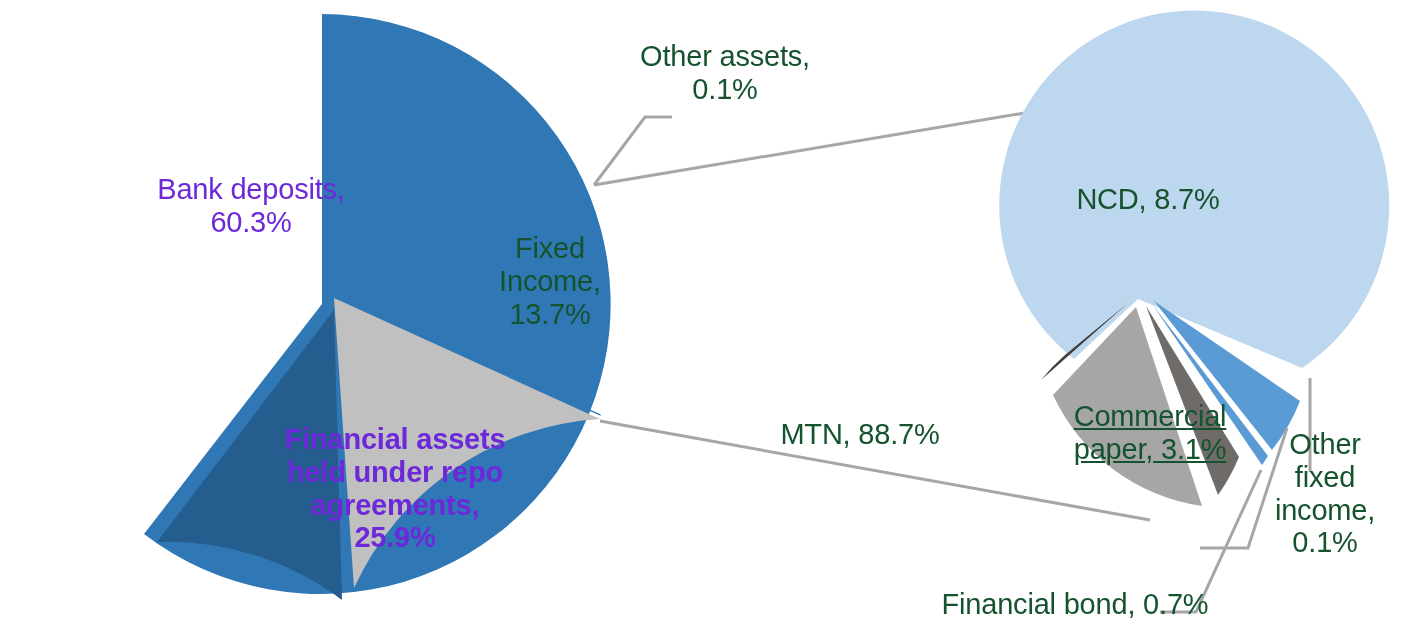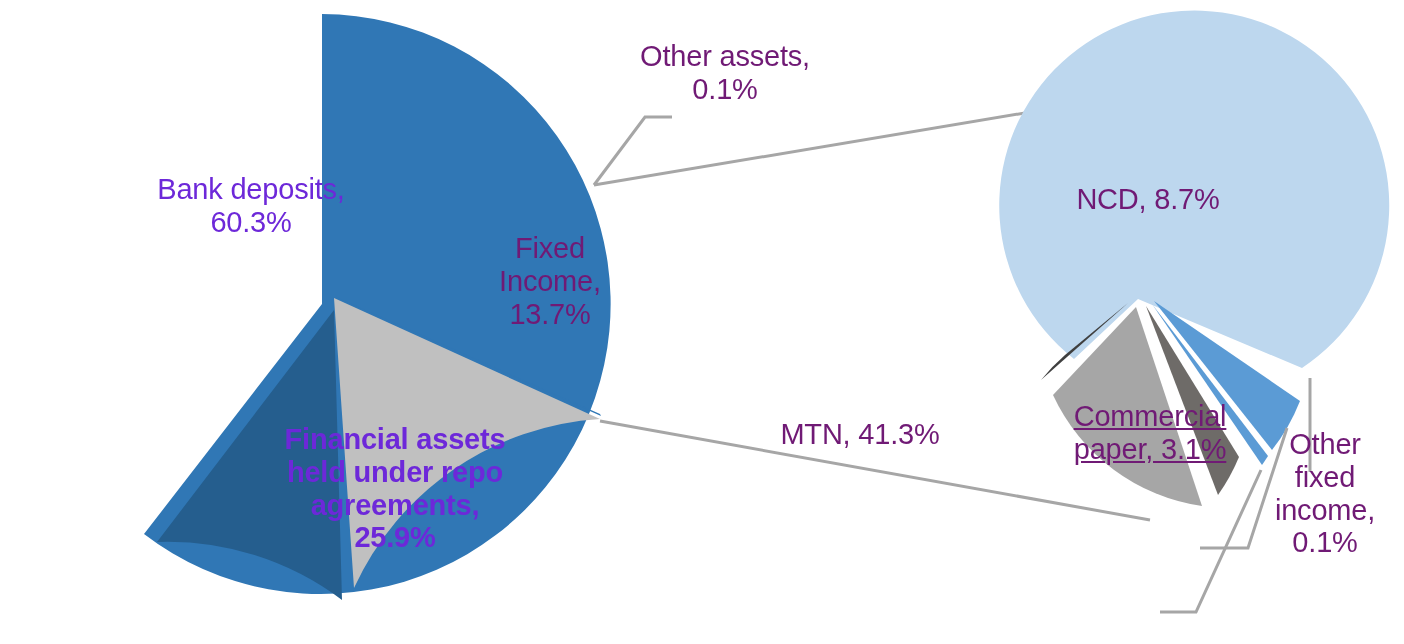--- a/index.html
+++ b/index.html
@@ -24,21 +24,21 @@
   }
   .slice-label {
     position: absolute;
     font-family: "Liberation Sans", sans-serif;
     font-size: 29px;
     line-height: 1.13;
     text-align: center;
     white-space: pre;
     letter-spacing: -0.2px;
   }
-  .lbl-dark { color: #701a75; }
+  .lbl-dark { color: #14532d; }
   .lbl-light { color: #6d28d9; margin-top: 33px; }
 </style>
 </head>
 <body>
 
 <div id="chart-root">
 
   <svg id="chart-svg" viewBox="0 0 1404 644">
 
     <g stroke="#A6A6A6" stroke-width="3" fill="none">
@@ -97,22 +97,23 @@
 13.7%</div>
 
   <div class="slice-label lbl-dark" style="left:605px; top:40px; width:240px;">Other assets,
 0.1%</div>
 
   <div class="slice-label lbl-dark" style="left:1048px; top:183px; width:200px;">NCD, 8.7%</div>
 
   <div class="slice-label lbl-dark" style="left:1040px; top:400px; width:220px;text-decoration:underline;">Commercial
 paper, 3.1%</div>
 
-  <div class="slice-label lbl-dark" style="left:770px; top:418px; width:180px;">MTN, 41.3%</div>
+  <div class="slice-label lbl-dark" style="left:770px; top:418px; width:180px;">MTN, 88.7%</div>
 
 
+  <div class="slice-label lbl-dark" style="left:905px; top:588px; width:340px;">Financial bond, 0.7%</div>
 
   <div class="slice-label lbl-dark" style="left:1260px; top:428px; width:130px;">Other
 fixed
 income,
 0.1%</div>
 
 </div>
 
 </body></html>

